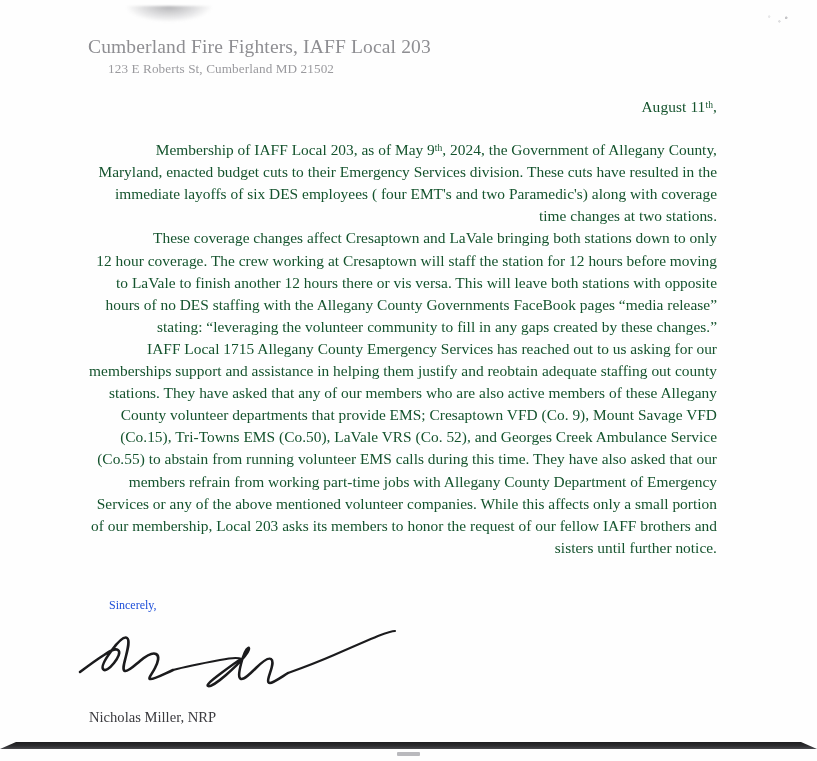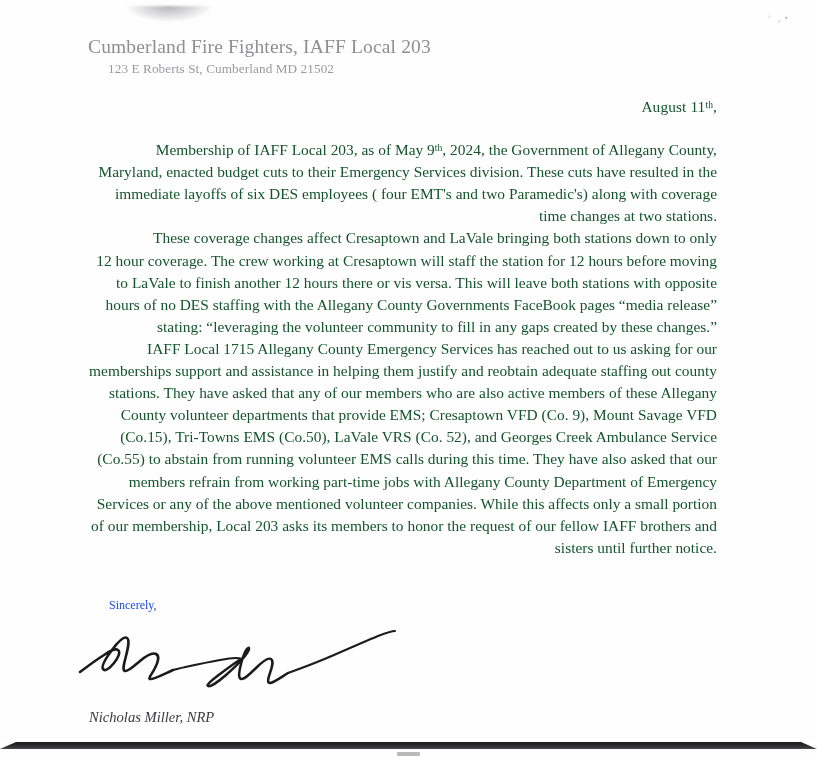--- a/index.html
+++ b/index.html
@@ -119,21 +119,20 @@
     pointer-events: none;
   }
 
   .signoff {
     position: absolute;
     left: 89px;
     top: 708px;
     font-size: 14.6px;
     line-height: 19.6px;
     color: #3a3a3e;
-    font-style: italic;
   }
 
   .bottom-rule {
     position: absolute;
     left: 0;
     right: 0;
     top: 742px;
     height: 7px;
     background: linear-gradient(180deg, #1d1d1f 0%, #2b2b2e 55%, #4a4a4e 100%);
   }

